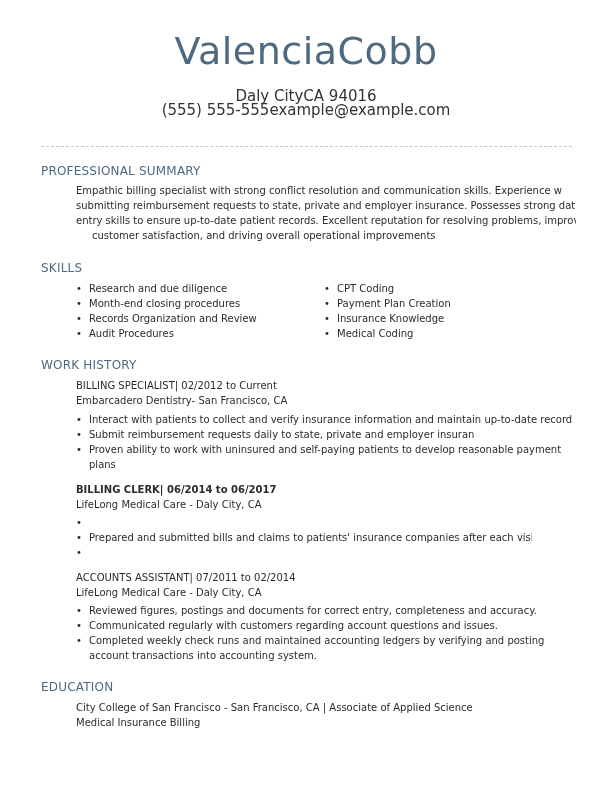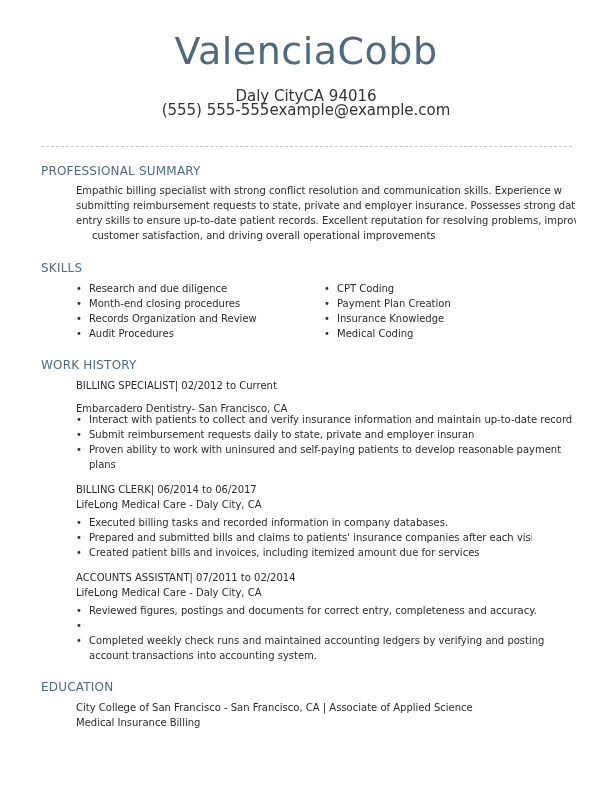--- a/index.html
+++ b/index.html
@@ -66,58 +66,57 @@
   <span class="bullet-text">Insurance Knowledge</span>
 </div>
 <div class="bullet" style="top:326px; left:324px;">
   <span class="bullet-dot">•</span>
   <span class="bullet-text">Medical Coding</span>
 </div>
 
 <div class="section-title" style="top:357px;">WORK HISTORY</div>
 
 <div class="line" style="top:378px; left:76px;">BILLING SPECIALIST|  02/2012 to Current</div>
-<div class="line" style="top:393px; left:76px;margin-top:8px;">Embarcadero Dentistry- San Francisco, CA</div>
+<div class="line" style="top:393px; left:76px;">Embarcadero Dentistry- San Francisco, CA</div>
 <div class="bullet" style="top:412px; left:76px; width:496px; height:15px; overflow:hidden;">
   <span class="bullet-dot">•</span>
   <span class="bullet-text">Interact with patients to collect and verify insurance information and maintain up-to-date records</span>
 </div>
 <div class="bullet" style="top:427px; left:76px; width:398px; height:15px; overflow:hidden;">
   <span class="bullet-dot">•</span>
   <span class="bullet-text">Submit reimbursement requests daily to state, private and employer insuranc</span>
 </div>
 <div class="bullet" style="top:442px; left:76px; width:496px; height:15px; overflow:hidden;">
   <span class="bullet-dot">•</span>
   <span class="bullet-text">Proven ability to work with uninsured and self-paying patients to develop reasonable payment</span>
 </div>
 <div class="line" style="top:457px; left:89px;">plans</div>
 
-<div class="line" style="top:482px; left:76px;">BILLING CLERK|  06/2014 to 06/2017</div>
+<div class="line" style="top:482px; left:76px;font-weight:bold;">BILLING CLERK|  06/2014 to 06/2017</div>
 <div class="line" style="top:497px; left:76px;">LifeLong Medical Care - Daly City, CA</div>
 <div class="bullet" style="top:515px; left:76px; width:496px; height:15px; overflow:hidden;">
   <span class="bullet-dot">•</span>
-  <span class="bullet-text">Executed billing tasks and recorded information in company databases.</span>
 </div>
 <div class="bullet" style="top:530px; left:76px; width:456px; height:15px; overflow:hidden;">
   <span class="bullet-dot">•</span>
   <span class="bullet-text">Prepared and submitted bills and claims to patients' insurance companies after each visit</span>
 </div>
 <div class="bullet" style="top:545px; left:76px; width:496px; height:15px; overflow:hidden;">
   <span class="bullet-dot">•</span>
-  <span class="bullet-text">Created patient bills and invoices, including itemized amount due for services</span>
 </div>
 
 <div class="line" style="top:570px; left:76px;">ACCOUNTS ASSISTANT|  07/2011 to 02/2014</div>
 <div class="line" style="top:585px; left:76px;">LifeLong Medical Care - Daly City, CA</div>
 <div class="bullet" style="top:603px; left:76px; width:496px; height:15px; overflow:hidden;">
   <span class="bullet-dot">•</span>
   <span class="bullet-text">Reviewed figures, postings and documents for correct entry, completeness and accuracy.</span>
 </div>
 <div class="bullet" style="top:618px; left:76px; width:496px; height:15px; overflow:hidden;">
   <span class="bullet-dot">•</span>
+  <span class="bullet-text">Communicated regularly with customers regarding account questions and issues.</span>
 </div>
 <div class="bullet" style="top:633px; left:76px; width:496px; height:15px; overflow:hidden;">
   <span class="bullet-dot">•</span>
   <span class="bullet-text">Completed weekly check runs and maintained accounting ledgers by verifying and posting</span>
 </div>
 <div class="line" style="top:648px; left:89px;">account transactions into accounting system.</div>
 
 <div class="section-title" style="top:679px;">EDUCATION</div>
 <div class="line" style="top:700px; left:76px;">City College of San Francisco - San Francisco, CA  |  Associate of Applied Science</div>
 <div class="line" style="top:715px; left:76px;text-align:center;">Medical Insurance Billing</div>

